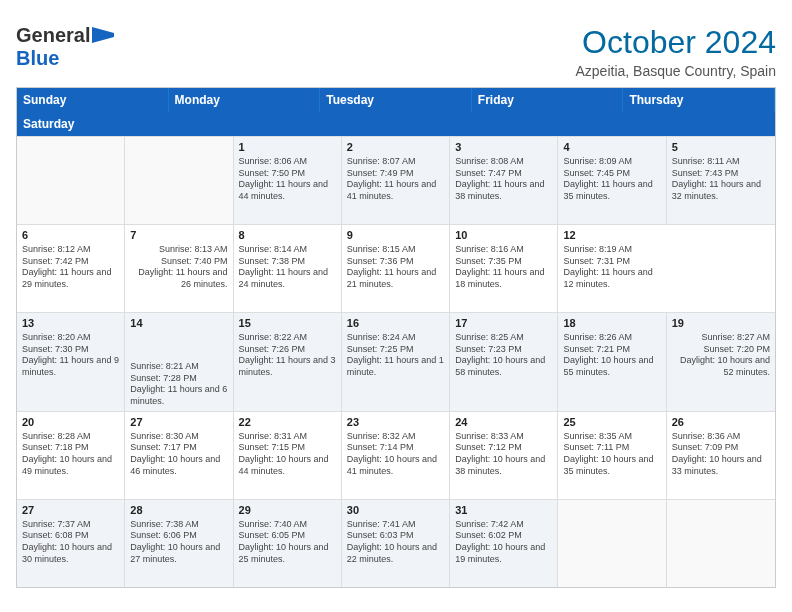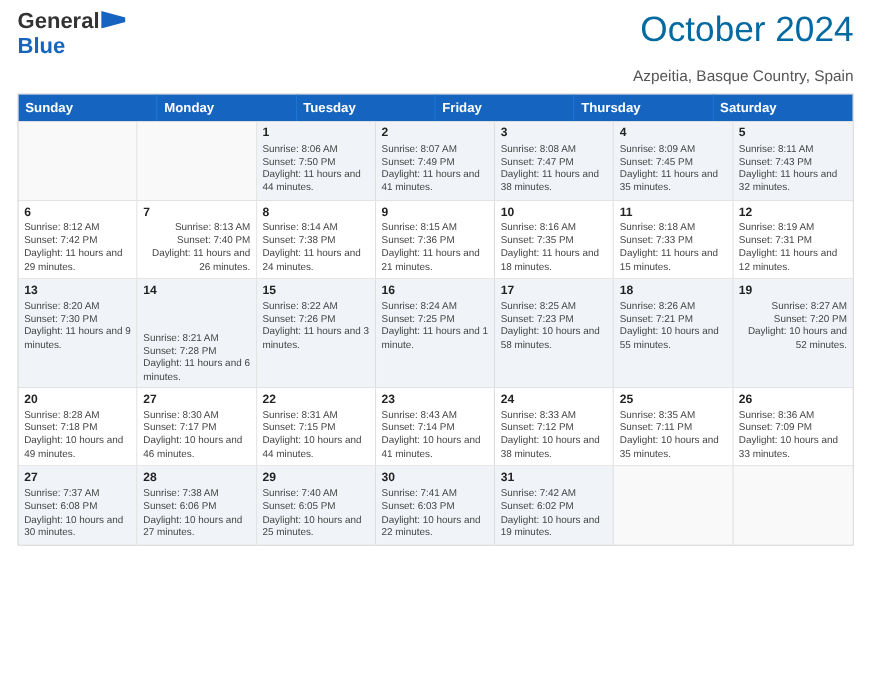--- a/index.html
+++ b/index.html
@@ -5,22 +5,22 @@
     * { box-sizing: border-box; margin: 0; padding: 0; }
     body {
       font-family: Arial, sans-serif;
       background: #fff;
       width: 792px;
       height: 612px;
       overflow: hidden;
     }
     .page {
       width: 792px;
-      height: 504px;
-      padding: 8px 16px;
+      height: 612px;
+      padding: 24px 16px;
       display: flex;
       flex-direction: column;
     }
     .header {
       display: flex;
       justify-content: space-between;
       align-items: flex-start;
       margin-bottom: 8px;
     }
     .logo {
@@ -36,31 +36,31 @@
       text-align: right;
     }
     .month-title {
       font-size: 32px;
       color: #0369a1;
       font-weight: normal;
     }
     .location {
       font-size: 14px;
       color: #555;
-      margin-top: 16px;
+      margin-top: 2px;
     }
     .calendar {
       flex: 1;
       display: flex;
       flex-direction: column;
       border: 1px solid #ccc;
     }
     .cal-header {
       display: grid;
-      grid-template-columns: repeat(6, 1fr);
+      grid-template-columns: repeat(5, 1fr);
       background: #1565c0;
     }
     .cal-header-cell {
       color: #fff;
       font-size: 12px;
       font-weight: bold;
       padding: 5px 6px;
       text-align: left;
       border-right: 1px solid #1976d2;
     }
@@ -193,26 +193,20 @@
 Sunset: 7:36 PM
 Daylight: 11 hours and 21 minutes.</div>
           </div>
           <div class="cal-cell">
             <div class="day-num">10</div>
             <div class="cell-info" style="white-space: pre-line;">Sunrise: 8:16 AM
 Sunset: 7:35 PM
 Daylight: 11 hours and 18 minutes.</div>
           </div>
           <div class="cal-cell">
-            <div class="day-num">11</div>
-            <div class="cell-info" style="white-space: pre-line;">Sunrise: 8:18 AM
-Sunset: 7:33 PM
-Daylight: 11 hours and 15 minutes.</div>
-          </div>
-          <div class="cal-cell">
             <div class="day-num">12</div>
             <div class="cell-info" style="white-space: pre-line;">Sunrise: 8:19 AM
 Sunset: 7:31 PM
 Daylight: 11 hours and 12 minutes.</div>
           </div>
         </div>
         <div class="cal-row">
           <div class="cal-cell alt-row">
             <div class="day-num">13</div>
             <div class="cell-info" style="white-space: pre-line;">Sunrise: 8:20 AM
@@ -270,21 +264,21 @@
 Daylight: 10 hours and 46 minutes.</div>
           </div>
           <div class="cal-cell">
             <div class="day-num">22</div>
             <div class="cell-info" style="white-space: pre-line;">Sunrise: 8:31 AM
 Sunset: 7:15 PM
 Daylight: 10 hours and 44 minutes.</div>
           </div>
           <div class="cal-cell">
             <div class="day-num">23</div>
-            <div class="cell-info" style="white-space: pre-line;">Sunrise: 8:43 AM
+            <div class="cell-info" style="white-space: pre-line;">Sunrise: 8:32 AM
 Sunset: 7:14 PM
 Daylight: 10 hours and 41 minutes.</div>
           </div>
           <div class="cal-cell">
             <div class="day-num">24</div>
             <div class="cell-info" style="white-space: pre-line;">Sunrise: 8:33 AM
 Sunset: 7:12 PM
 Daylight: 10 hours and 38 minutes.</div>
           </div>
           <div class="cal-cell">

